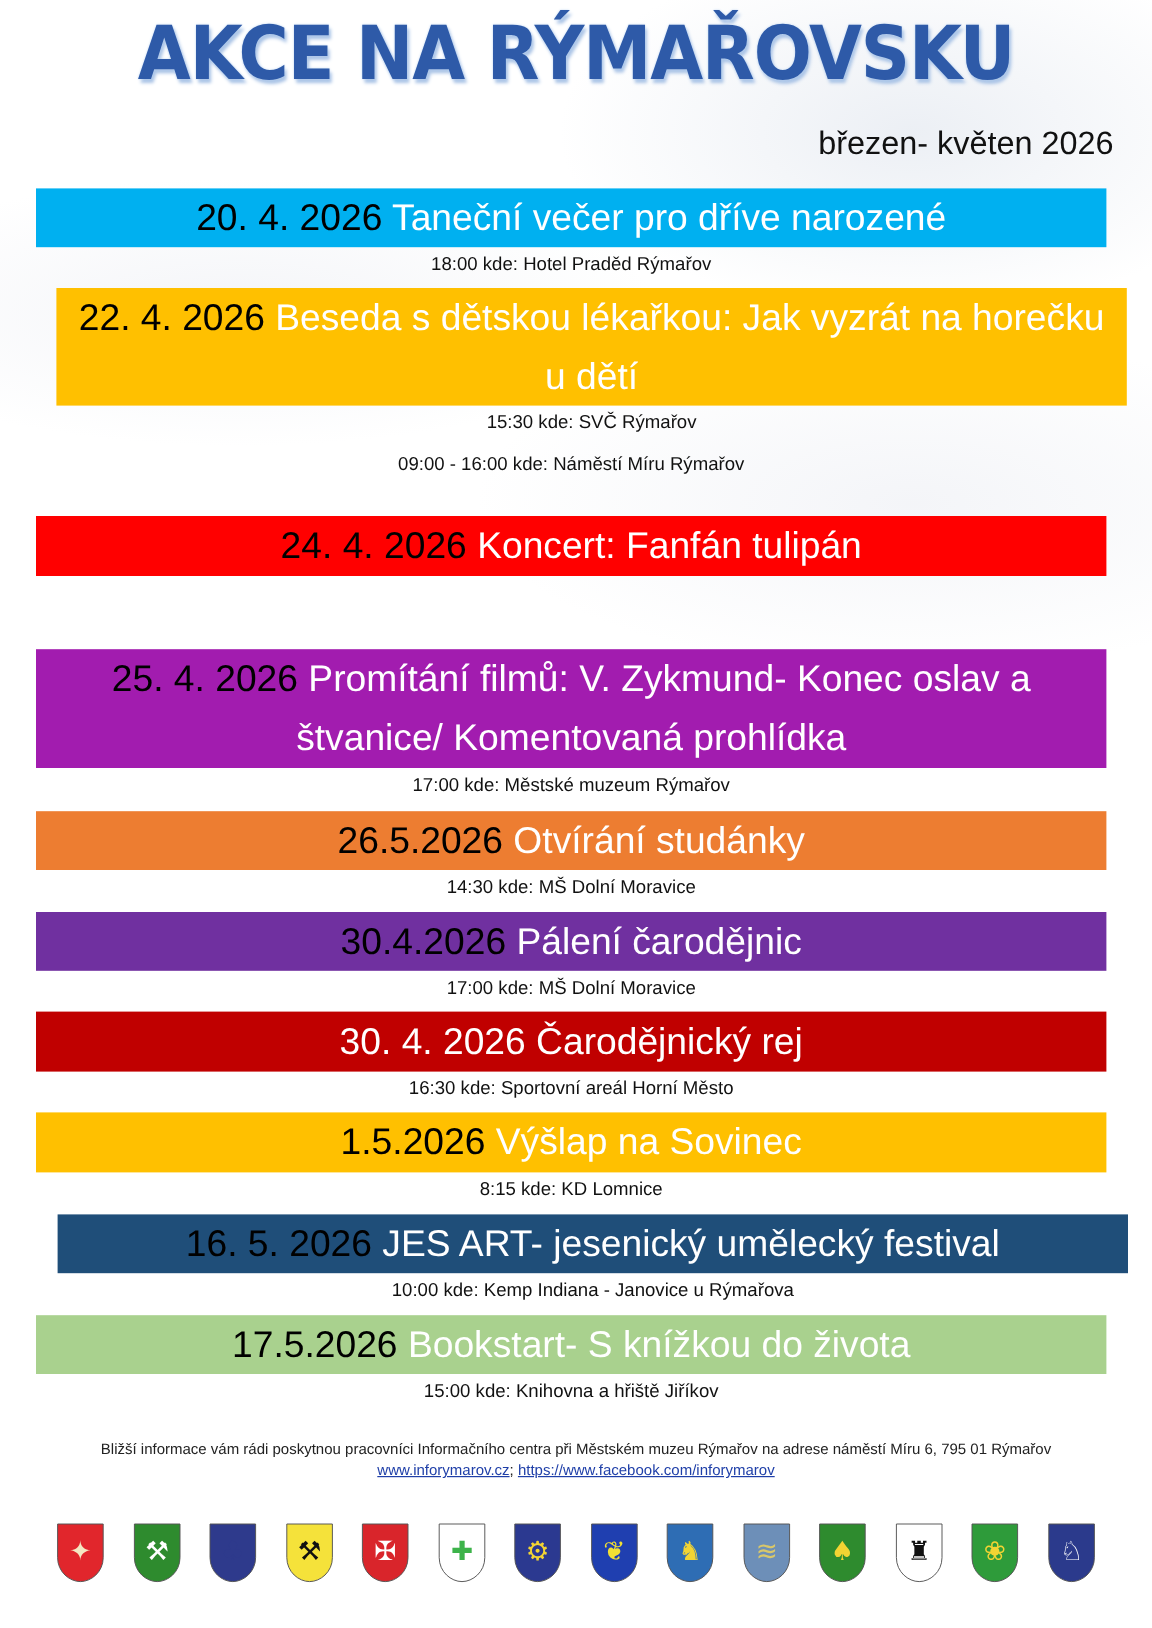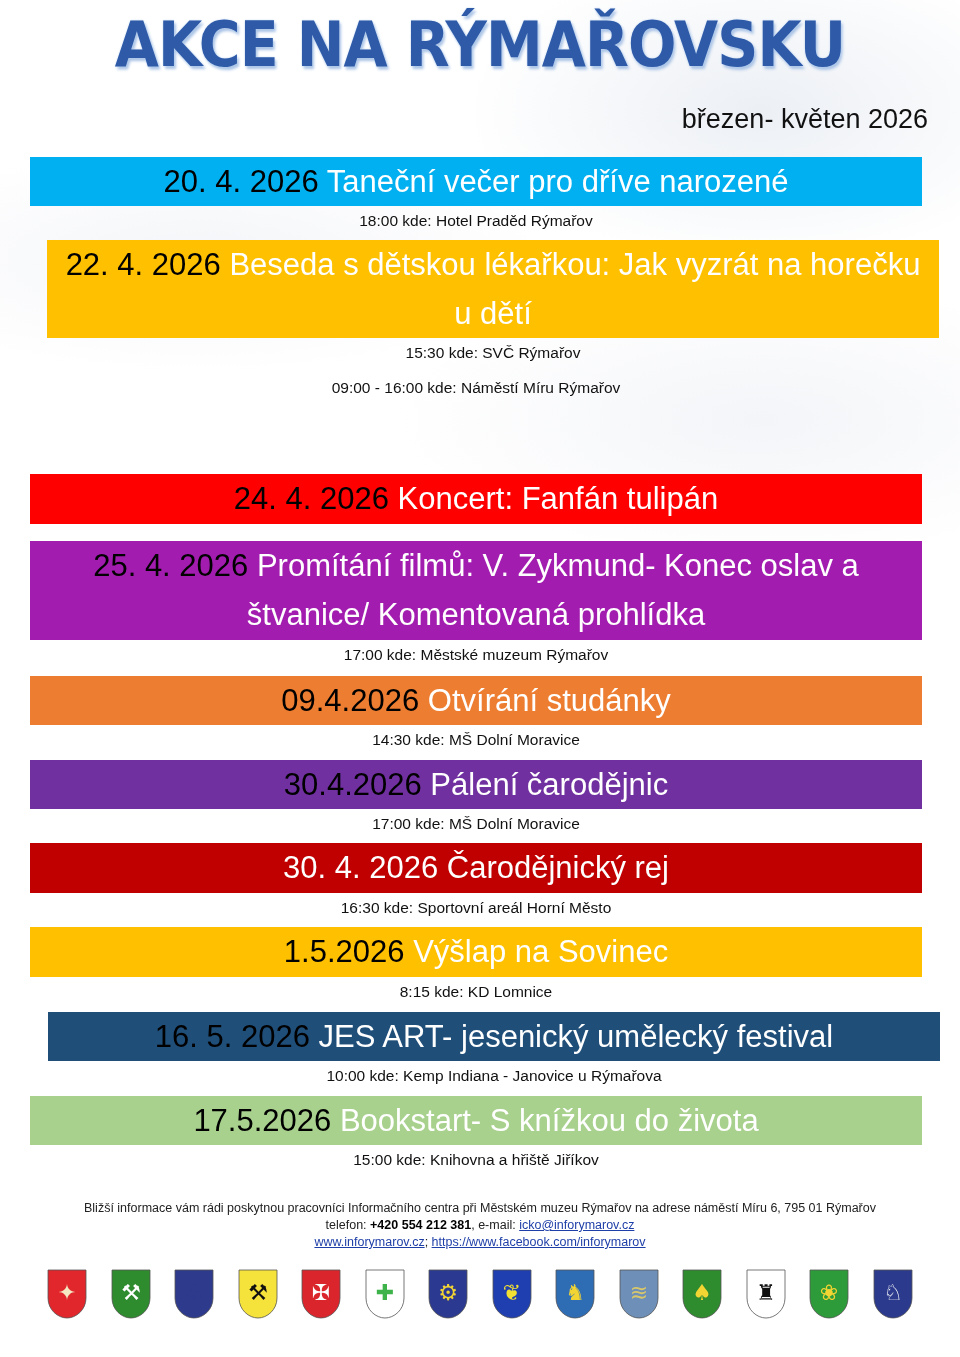--- a/index.html
+++ b/index.html
@@ -68,29 +68,29 @@
       <div class="bar" style="background: rgb(0, 176, 240); min-height: 49px;"><span class="date">20. 4. 2026</span> <span class="ev-title">Taneční večer pro dříve narozené</span></div>
       <div class="info">18:00 kde: Hotel Praděd Rýmařov</div>
     </div>
     <div class="event" style="top: 240px; padding-left: 17px;">
       <div class="bar" style="background: rgb(255, 192, 0); min-height: 98px;"><span class="date">22. 4. 2026</span> <span class="ev-title">Beseda s dětskou lékařkou: Jak vyzrát na horečku u dětí</span></div>
       <div class="info">15:30 kde: SVČ Rýmařov</div>
     </div>
     <div class="event" style="top: 373px;">
       <div class="info">09:00 - 16:00 kde: Náměstí Míru Rýmařov</div>
     </div>
-    <div class="event" style="top: 474px;">
+    <div class="event" style="top: 430px;">
       <div class="bar" style="background: rgb(255, 0, 0); min-height: 50px;"><span class="date">24. 4. 2026</span> <span class="ev-title">Koncert: Fanfán tulipán</span></div>
     </div>
     <div class="event" style="top: 541px;">
       <div class="bar" style="background: #a21caf; min-height: 99px;"><span class="date">25. 4. 2026</span> <span class="ev-title">Promítání filmů: V. Zykmund- Konec oslav a štvanice/ Komentovaná prohlídka</span></div>
       <div class="info">17:00 kde: Městské muzeum Rýmařov</div>
     </div>
     <div class="event" style="top: 676px;">
-      <div class="bar" style="background: rgb(237, 125, 49); min-height: 49px;"><span class="date">09.4.2026</span> <span class="ev-title">Otvírání studánky</span></div>
+      <div class="bar" style="background: rgb(237, 125, 49); min-height: 49px;"><span class="date">26.5.2026</span> <span class="ev-title">Otvírání studánky</span></div>
       <div class="info">14:30 kde: MŠ Dolní Moravice</div>
     </div>
     <div class="event" style="top: 760px;">
       <div class="bar" style="background: rgb(112, 48, 160); min-height: 49px;"><span class="date">30.4.2026</span> <span class="ev-title">Pálení čarodějnic</span></div>
       <div class="info">17:00 kde: MŠ Dolní Moravice</div>
     </div>
     <div class="event" style="top: 843px;">
       <div class="bar" style="background: rgb(192, 0, 0); min-height: 50px;"><span class="date light">30. 4. 2026</span> <span class="ev-title">Čarodějnický rej</span></div>
       <div class="info">16:30 kde: Sportovní areál Horní Město</div>
     </div>
@@ -103,23 +103,20 @@
       <div class="info">10:00 kde: Kemp Indiana - Janovice u Rýmařova</div>
     </div>
     <div class="event" style="top: 1096px;">
       <div class="bar" style="background: rgb(169, 209, 142); min-height: 49px;"><span class="date">17.5.2026</span> <span class="ev-title">Bookstart- S knížkou do života</span></div>
       <div class="info">15:00 kde: Knihovna a hřiště Jiříkov</div>
     </div>
   </div>
 
 <div class="footer">
   <div>Bližší informace vám rádi poskytnou pracovníci Informačního centra při Městském muzeu Rýmařov na adrese náměstí Míru 6, 795 01 Rýmařov</div>
-  <div>
-    <span>telefon: </span><span class="phone">+420 554 212 381</span><span>, e-mail: </span><a>icko@inforymarov.cz</a>
-  </div>
   <div>
     <a>www.inforymarov.cz</a><span>; </span><a>https://www.facebook.com/inforymarov</a>
   </div>
 </div>
 
 <div class="crests" id="crests">
     <div class="crest"><svg width="42" height="52" viewBox="0 0 42 52">
         <path d="M2 2 H40 V30 C40 42 30 50 21 50 C12 50 2 42 2 30 Z" fill="#E1262C" stroke="#555" stroke-width="0.8"></path>
         <text x="21" y="32" text-anchor="middle" font-size="22" fill="#F4E7C2" font-family="DejaVu Sans, sans-serif">✦</text>
       </svg></div>

